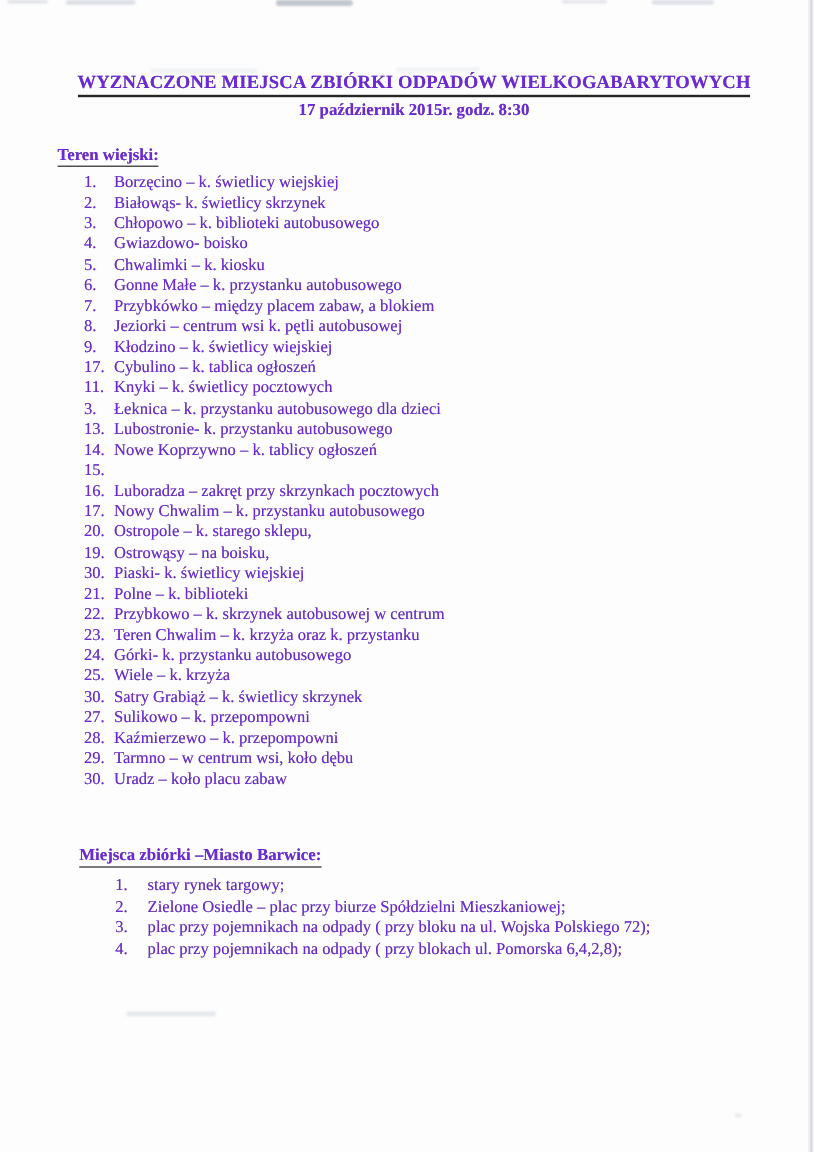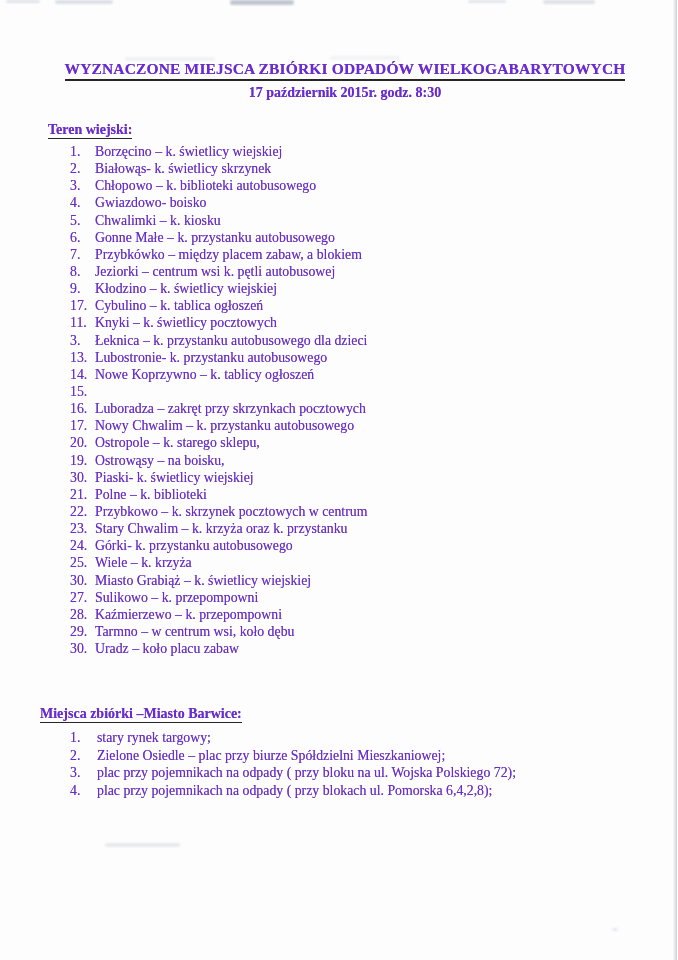--- a/index.html
+++ b/index.html
@@ -39,21 +39,21 @@
   .date-line {
     position: relative;
     left: 6px;
     text-align: center;
     font-weight: bold;
     font-size: 14px;
     line-height: 17px;
     margin-top: 3px;
   }
   .section-village { margin-top: 19px; margin-left: 48px; }
-  .section-city    { margin-top: 47px; margin-left: 40px; }
+  .section-city    { margin-top: 47px; margin-left: 66px; }
   .section-heading {
     display: inline-block;
     font-weight: bold;
     font-size: 14px;
     line-height: 15px;
     border-bottom: 1.5px solid #262626;
     padding-bottom: 1px;
     white-space: nowrap;
   }
   .list { margin-top: 4px; }
@@ -220,41 +220,41 @@
             <span class="txt">Piaski- k. świetlicy wiejskiej</span>
           </div>
 
           <div class="row">
             <span class="num">21.</span>
             <span class="txt">Polne – k. biblioteki</span>
           </div>
 
           <div class="row">
             <span class="num">22.</span>
-            <span class="txt">Przybkowo – k. skrzynek pocztowych w centrum</span>
+            <span class="txt">Przybkowo – k. skrzynek autobusowej w centrum</span>
           </div>
 
           <div class="row">
             <span class="num">23.</span>
-            <span class="txt">Stary Chwalim – k. krzyża oraz k. przystanku</span>
+            <span class="txt">Teren Chwalim – k. krzyża oraz k. przystanku</span>
           </div>
 
           <div class="row">
             <span class="num">24.</span>
             <span class="txt">Górki- k. przystanku autobusowego</span>
           </div>
 
           <div class="row">
             <span class="num">25.</span>
             <span class="txt">Wiele – k. krzyża</span>
           </div>
 
           <div class="row">
             <span class="num">30.</span>
-            <span class="txt">Miasto Grabiąż – k. świetlicy wiejskiej</span>
+            <span class="txt">Satry Grabiąż – k. świetlicy skrzynek</span>
           </div>
 
           <div class="row">
             <span class="num">27.</span>
             <span class="txt">Sulikowo – k. przepompowni</span>
           </div>
 
           <div class="row">
             <span class="num">28.</span>
             <span class="txt">Kaźmierzewo – k. przepompowni</span>

